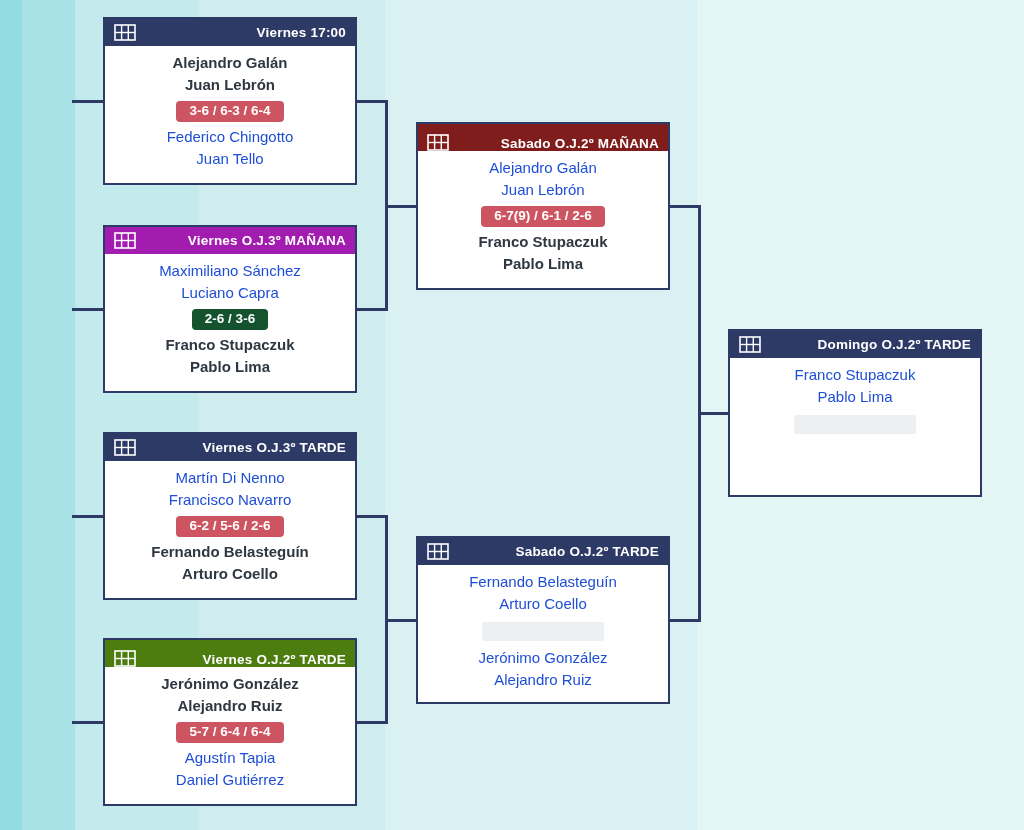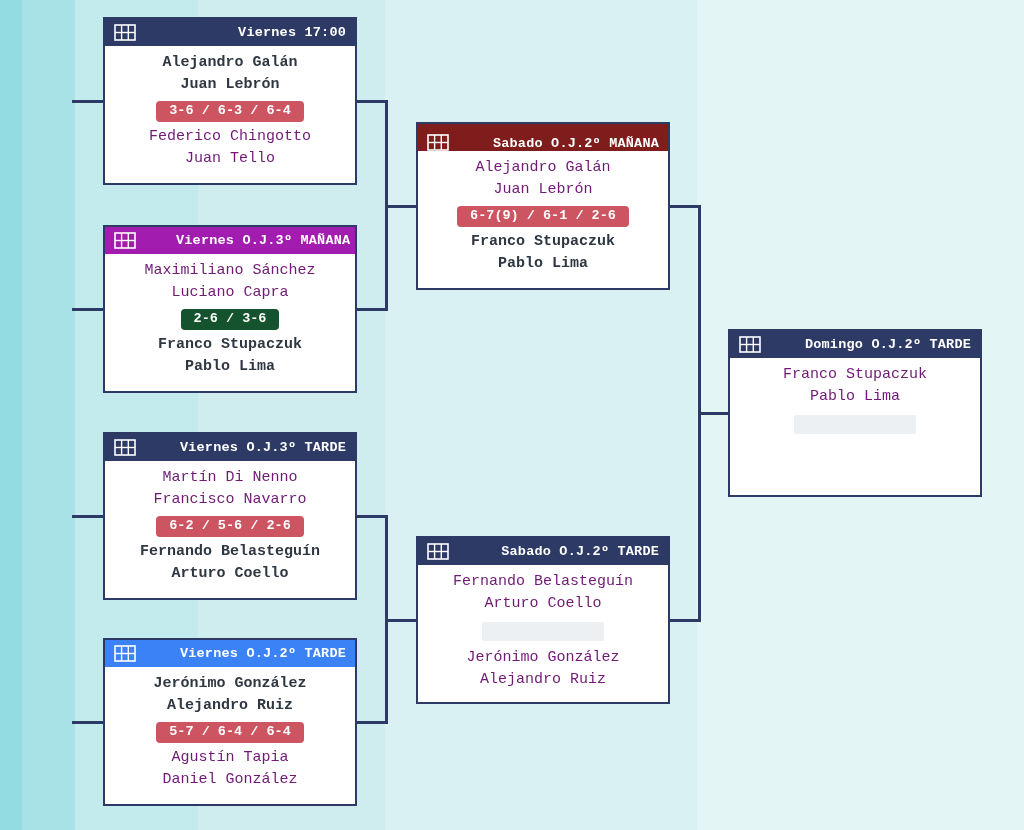--- a/index.html
+++ b/index.html
@@ -1,21 +1,21 @@
 <!DOCTYPE html>
 <html><head>
 <meta charset="utf-8">
 <style>
   html,body{margin:0;padding:0;}
   body{
     width:1024px;height:830px;overflow:hidden;
     font-family:"Liberation Sans","DejaVu Sans",sans-serif;
     background:#d9f1f3;
   }
-  .stage{position:relative;width:964px;height:830px;font-family:Liberation Mono, monospace;}
+  .stage{position:relative;width:964px;height:830px;}
 
   
   .stripe{position:absolute;top:0;height:830px;}
   .s1{left:0;width:22px;background:#93dce2;}
   .s2{left:22px;width:53px;background:#a9e2e6;}
   .s3{left:75px;width:123px;background:#c3eaec;}
   .s4{left:198px;width:187px;background:#cfedef;}
   .s5{left:385px;width:312px;background:#d9f1f3;}
   .s6{left:697px;width:327px;background:#e4f5f6;}
 
@@ -30,21 +30,21 @@
   .card-header{
     height:27px;background:#2e3a66;display:flex;align-items:center;
     padding:0 9px 0 9px;box-sizing:border-box;
   }
   .court-icon{display:flex;align-items:center;flex:0 0 auto;}
   .header-title{
     flex:1;text-align:right;color:#ffffff;font-weight:bold;
     font-size:13.5px;letter-spacing:0.2px;white-space:nowrap;
   }
   .card-body{text-align:center;padding-top:6px;}
-  .player{font-size:15px;line-height:22px;color:#701a75;}
+  .player{font-size:15px;line-height:22px;color:#1d4ed8;}
   .team.winner .player{font-weight:bold;color:#2f3842;}
   .score-badge{
     display:inline-block;margin:5px auto 4px;padding:1px 13px 2px;
     background:#cd5561;border-radius:4px;color:#ffffff;
     font-weight:bold;font-size:13.5px;line-height:18px;
   }
   .score-placeholder{
     width:122px;height:19px;margin:7px auto 6px;
     background:#edf0f3;border-radius:2px;
   }
@@ -159,40 +159,40 @@
       </div>
       <div class="score-badge" style="background-color: rgb(205, 85, 97);">6-2 / 5-6 / 2-6</div>
       <div class="team winner">
         <div class="player">Fernando Belasteguín</div>
         <div class="player">Arturo Coello</div>
       </div>
     </div>
   </div>
 
   <div class="card c4">
-    <div class="card-header" style="background-color: #3b82f6;">
+    <div class="card-header" style="background-color: #4d7c0f; align-items: flex-end;">
       <span class="court-icon">
         <svg width="22" height="17" viewBox="0 0 22 17">
             <rect x="1" y="1" width="20" height="15" fill="none" stroke="#fff" stroke-width="1.6"></rect>
             <line x1="1" y1="8.5" x2="21" y2="8.5" stroke="#fff" stroke-width="1.4"></line>
             <line x1="7.6" y1="1" x2="7.6" y2="16" stroke="#fff" stroke-width="1.4"></line>
             <line x1="14.3" y1="1" x2="14.3" y2="16" stroke="#fff" stroke-width="1.4"></line>
           </svg>
       </span>
       <span class="header-title">Viernes O.J.2º TARDE</span>
     </div>
     <div class="card-body">
       <div class="team winner">
         <div class="player">Jerónimo González</div>
         <div class="player">Alejandro Ruiz</div>
       </div>
       <div class="score-badge" style="background-color: rgb(205, 85, 97);">5-7 / 6-4 / 6-4</div>
       <div class="team">
         <div class="player">Agustín Tapia</div>
-        <div class="player">Daniel González</div>
+        <div class="player">Daniel Gutiérrez</div>
       </div>
     </div>
   </div>
 
   <div class="card c5">
     <div class="card-header" style="background-color: #7f1d1d; align-items: flex-end;">
       <span class="court-icon">
         <svg width="22" height="17" viewBox="0 0 22 17">
             <rect x="1" y="1" width="20" height="15" fill="none" stroke="#fff" stroke-width="1.6"></rect>
             <line x1="1" y1="8.5" x2="21" y2="8.5" stroke="#fff" stroke-width="1.4"></line>

